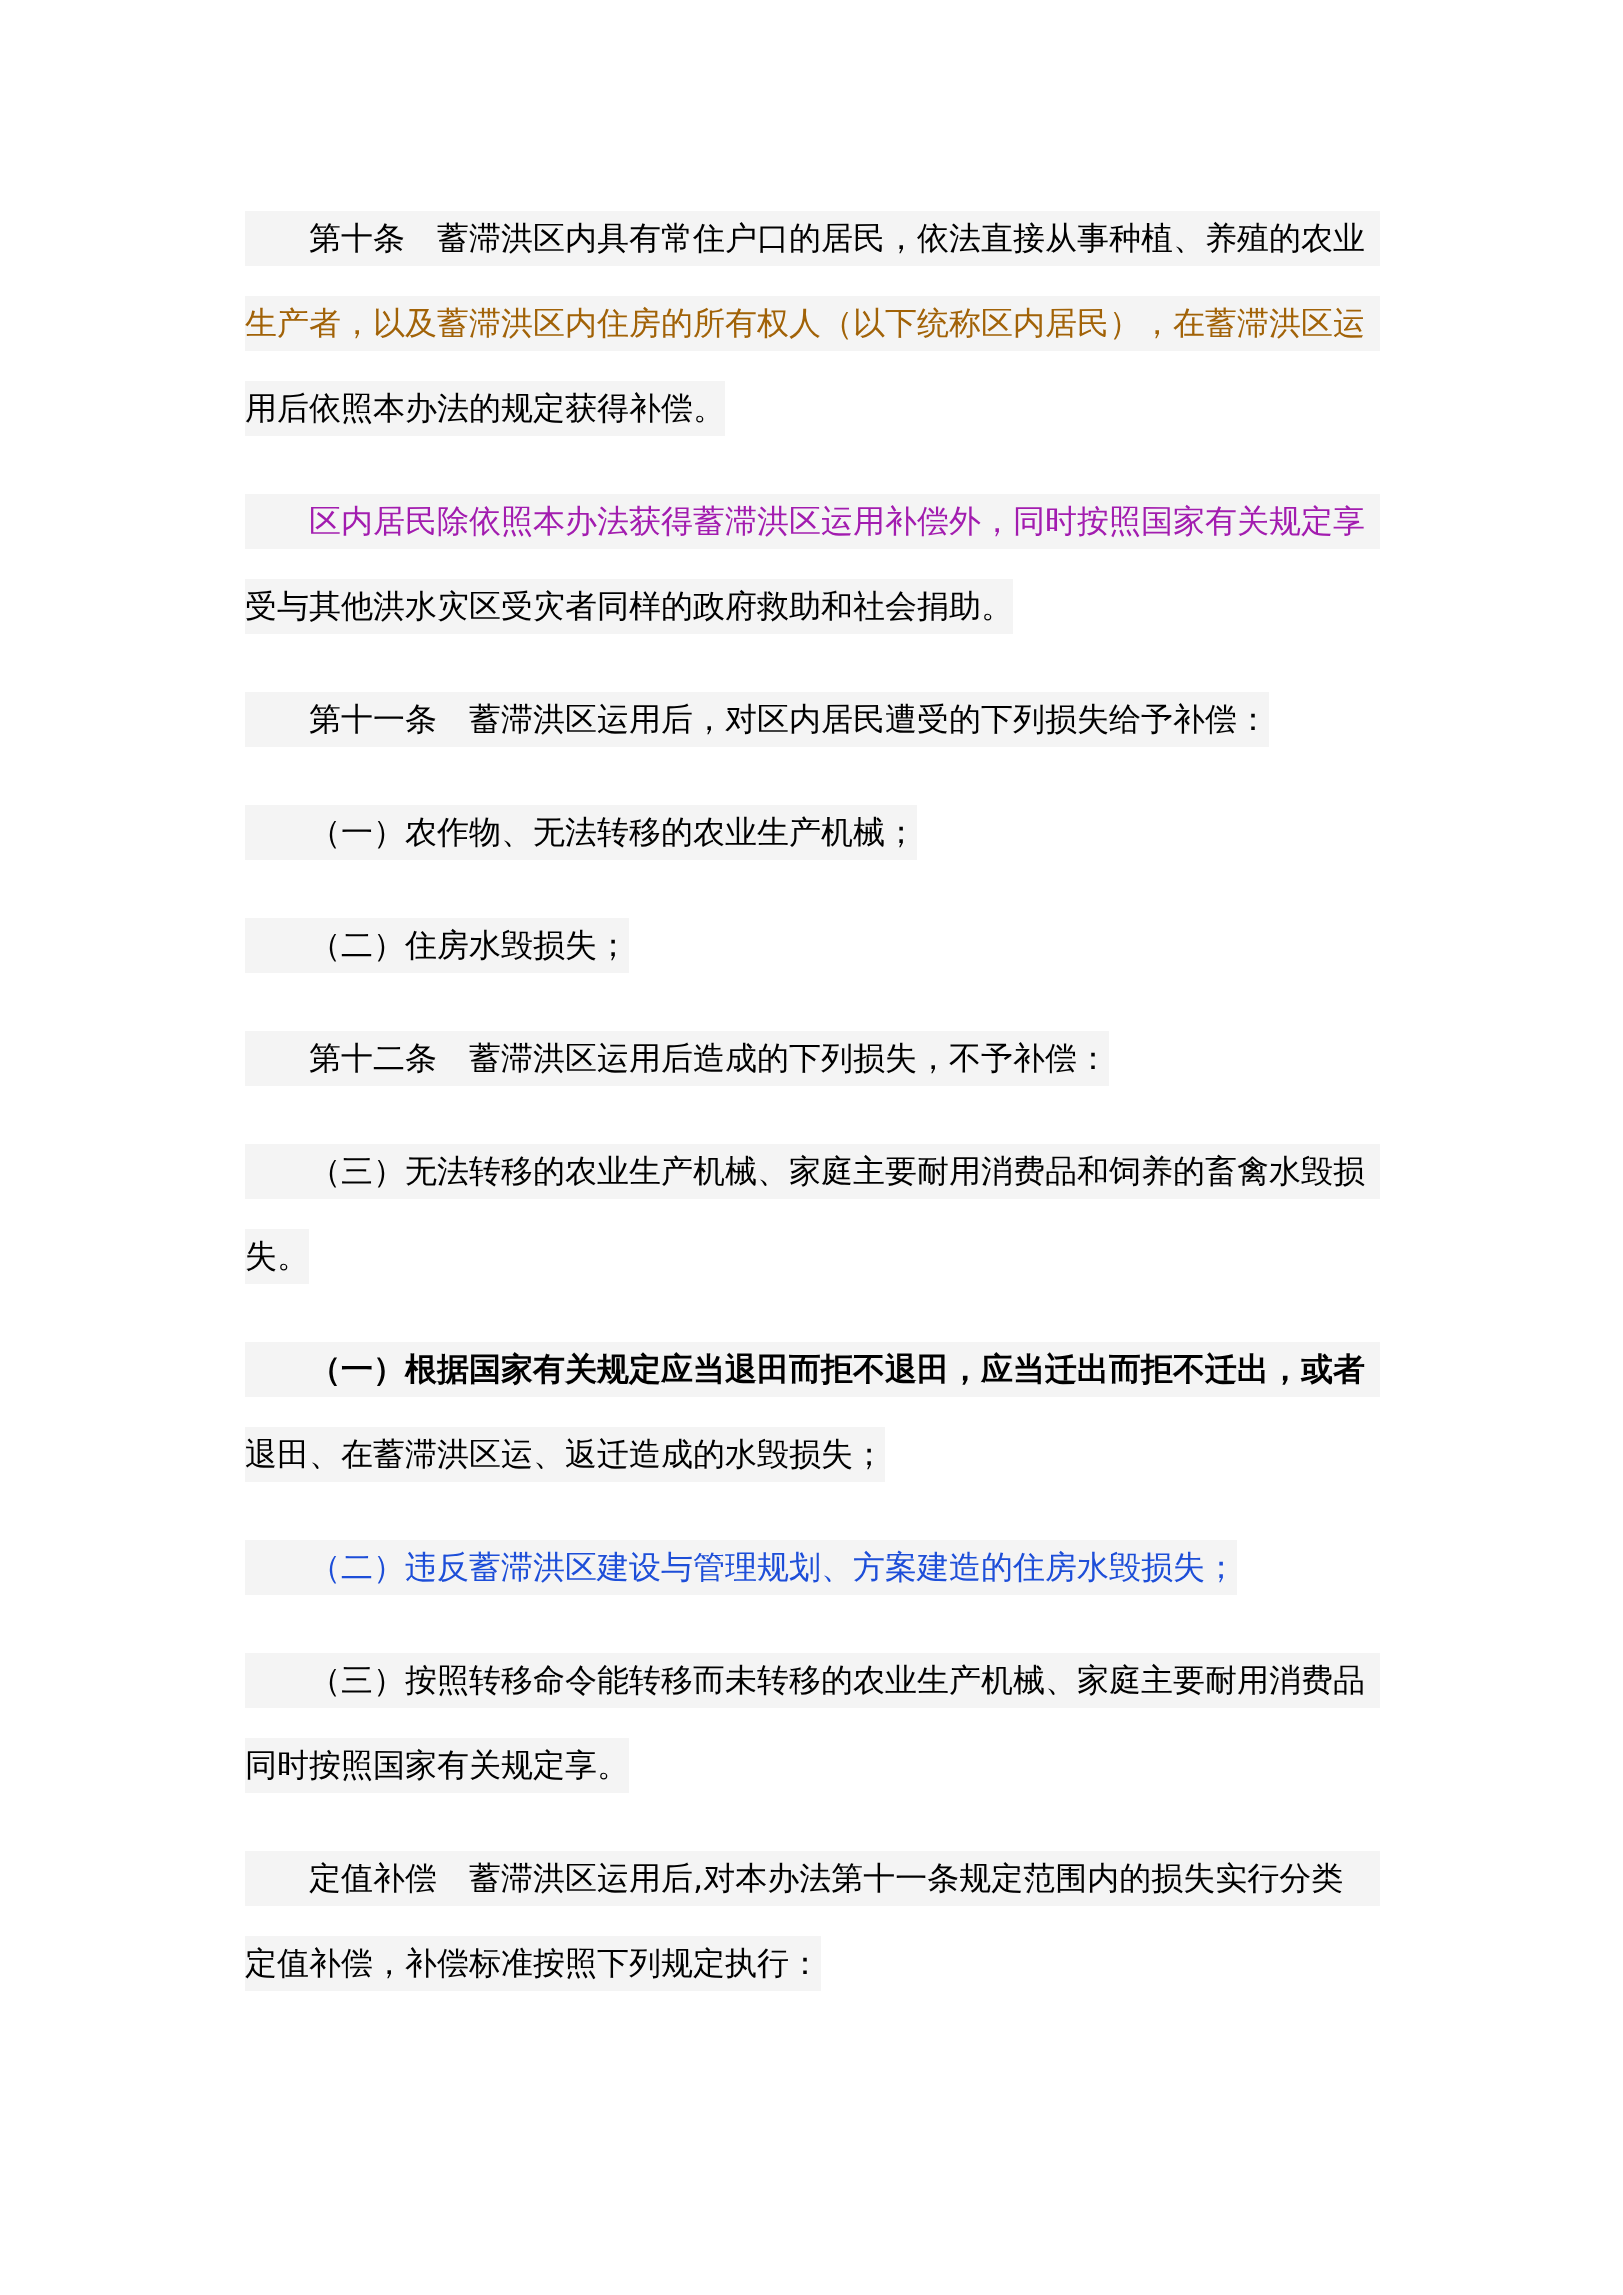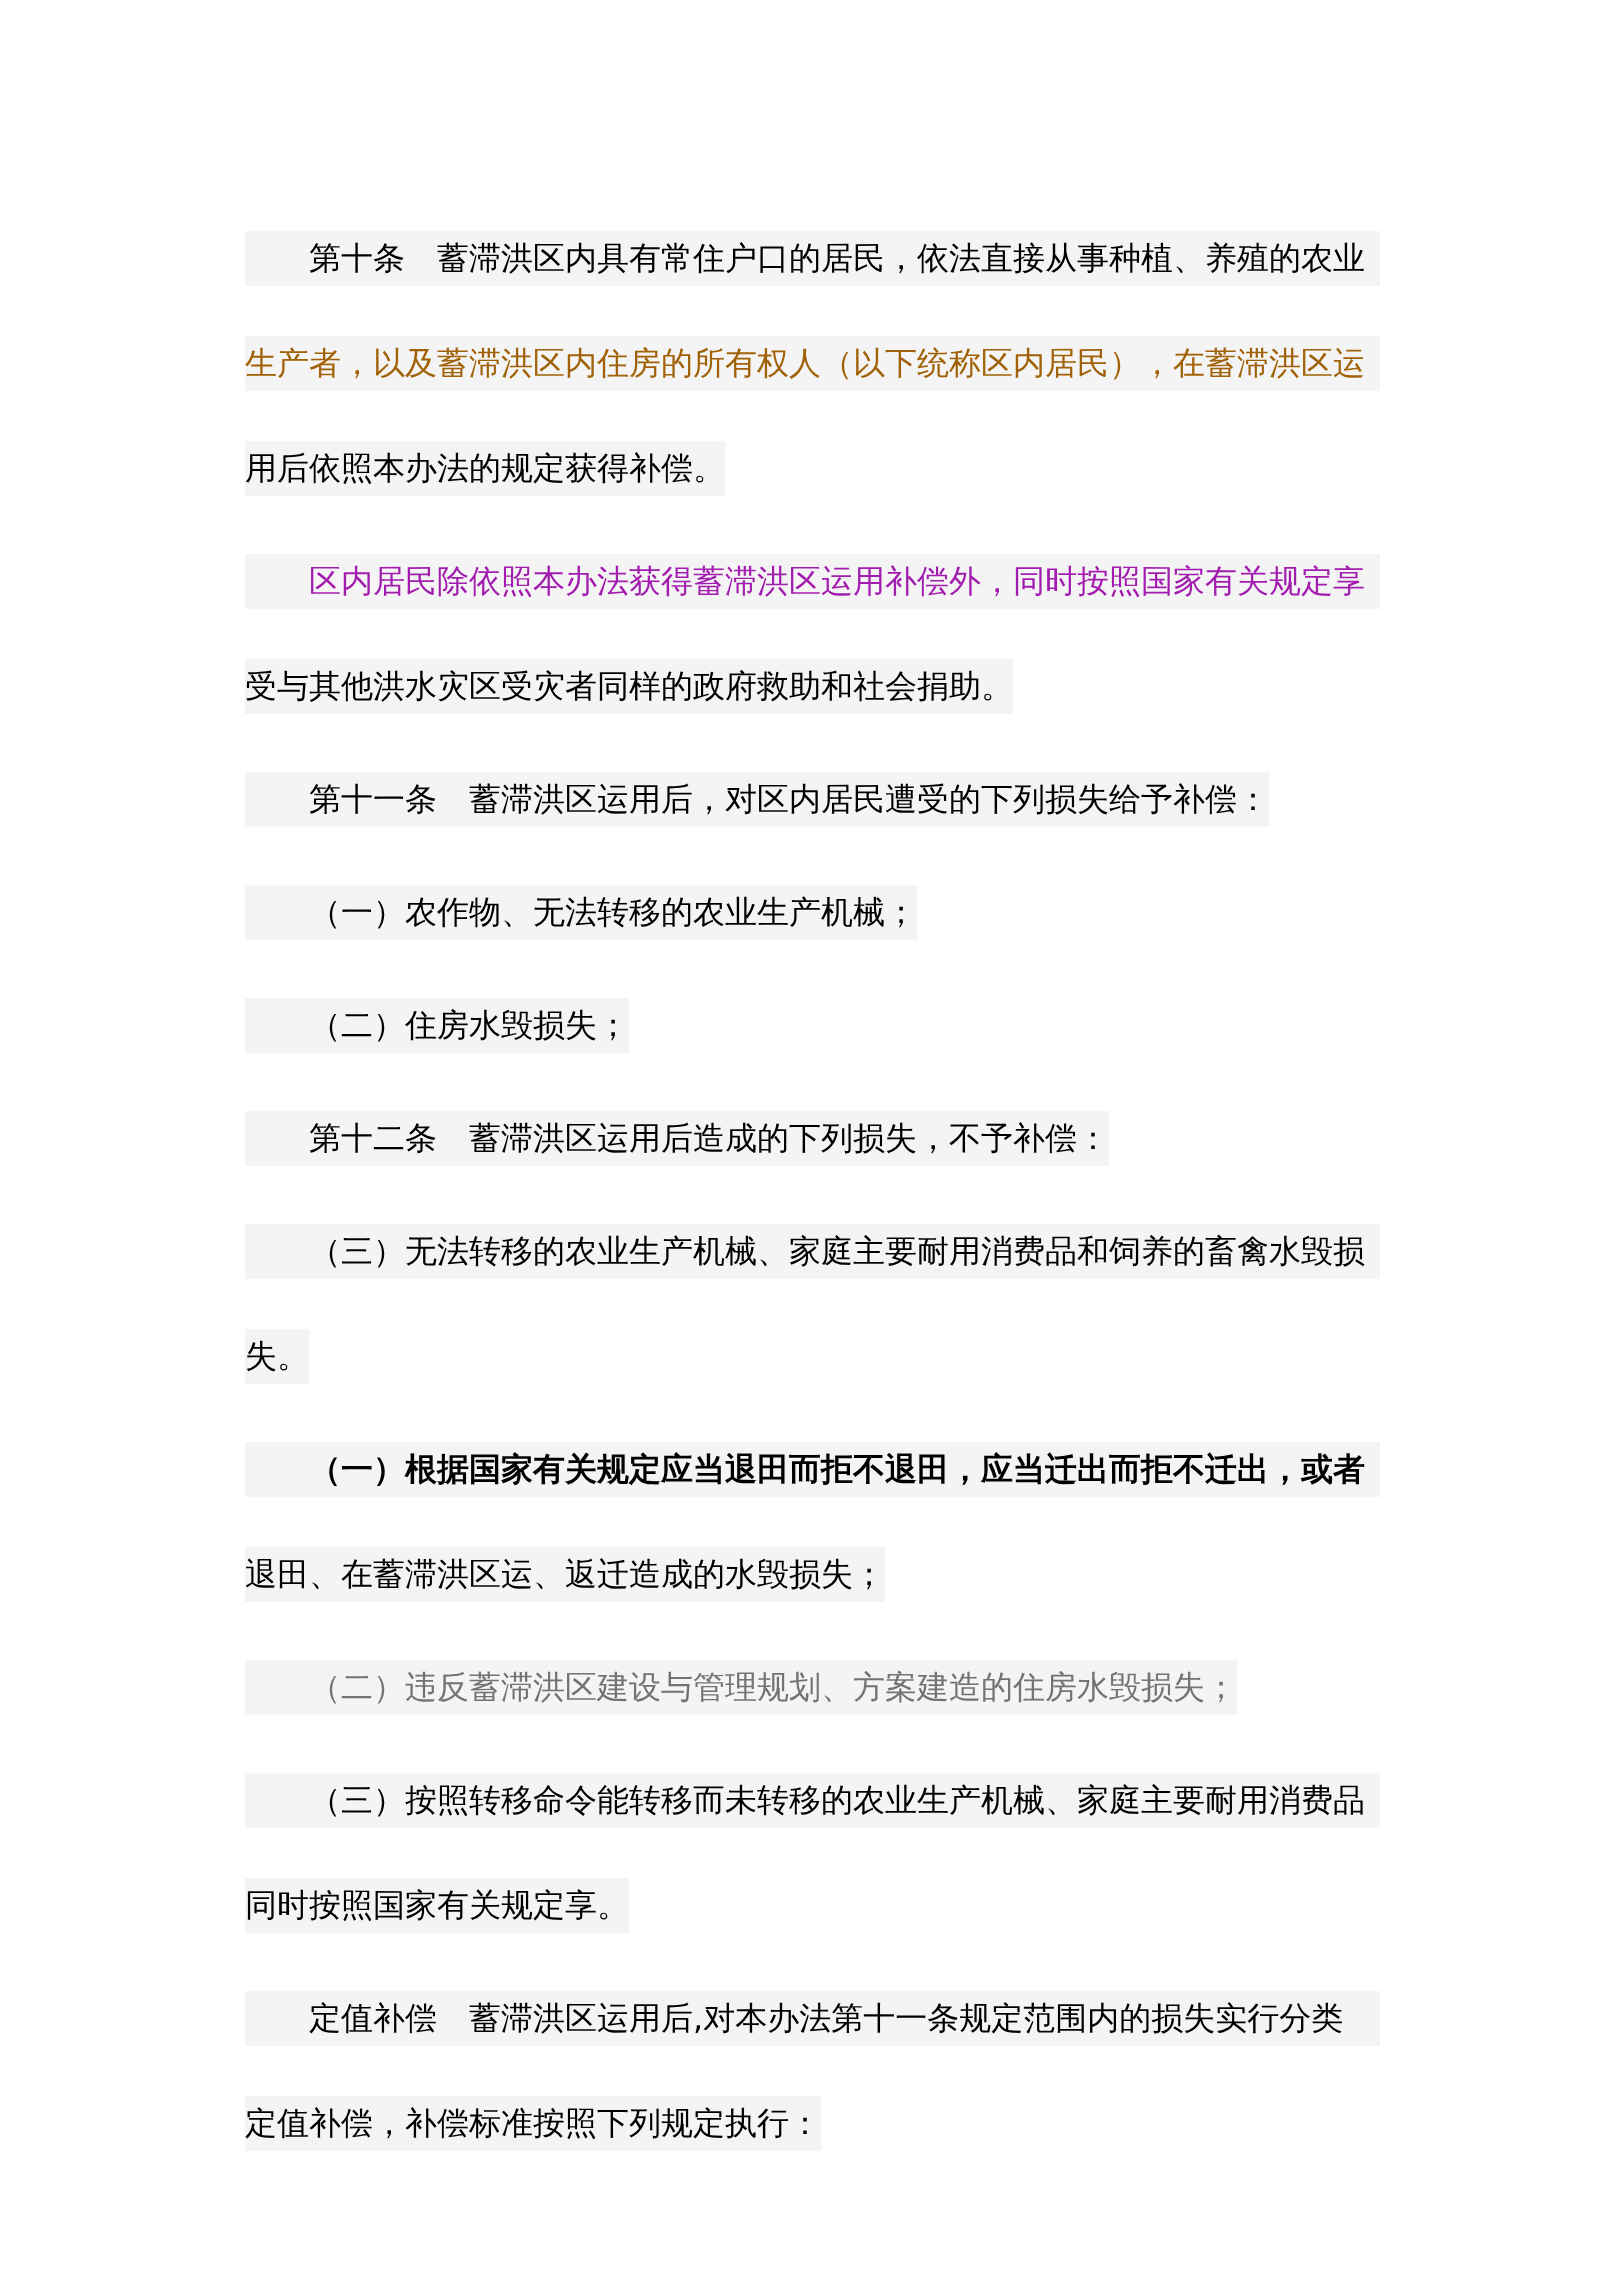--- a/index.html
+++ b/index.html
@@ -24,21 +24,20 @@
   .para {
     margin: 0 0 28px 0;
   }
   .para:last-child {
     margin-bottom: 0;
   }
   .line {
     height: 85px;
     line-height: 55px;
     white-space: pre;
-    margin-top: 20px;
   }
   .hl {
     display: inline-block;
     background: #f4f4f4;
     color: #000000;
     font-size: 32px;
     height: 55px;
     line-height: 55px;
     white-space: pre;
     vertical-align: top;
@@ -75,21 +74,21 @@
       </div>
       <div class="para">
         <div class="line full"><span class="hl" style="background: rgb(244, 244, 244); color: rgb(0, 0, 0);">　　（三）无法转移的农业生产机械、家庭主要耐用消费品和饲养的畜禽水毁损</span></div>
         <div class="line"><span class="hl" style="background: rgb(244, 244, 244); color: rgb(0, 0, 0);">失。</span></div>
       </div>
       <div class="para">
         <div class="line full"><span class="hl" style="background: rgb(244, 244, 244); color: rgb(0, 0, 0); font-weight: bold;">　　（一）根据国家有关规定应当退田而拒不退田，应当迁出而拒不迁出，或者</span></div>
         <div class="line"><span class="hl" style="background: rgb(244, 244, 244); color: rgb(0, 0, 0);">退田、在蓄滞洪区运、返迁造成的水毁损失；</span></div>
       </div>
       <div class="para">
-        <div class="line"><span class="hl" style="background: rgb(244, 244, 244); color: #737373;">　　（二）违反蓄滞洪区建设与管理规划、方案建造的住房水毁损失；</span></div>
+        <div class="line"><span class="hl" style="background: rgb(244, 244, 244); color: #1d4ed8;">　　（二）违反蓄滞洪区建设与管理规划、方案建造的住房水毁损失；</span></div>
       </div>
       <div class="para">
         <div class="line full"><span class="hl" style="background: rgb(244, 244, 244); color: rgb(0, 0, 0);">　　（三）按照转移命令能转移而未转移的农业生产机械、家庭主要耐用消费品</span></div>
         <div class="line"><span class="hl" style="background: rgb(244, 244, 244); color: rgb(0, 0, 0);">同时按照国家有关规定享。</span></div>
       </div>
       <div class="para">
         <div class="line full"><span class="hl" style="background: rgb(244, 244, 244); color: rgb(0, 0, 0);">　　定值补偿　蓄滞洪区运用后,对本办法第十一条规定范围内的损失实行分类</span></div>
         <div class="line"><span class="hl" style="background: rgb(244, 244, 244); color: rgb(0, 0, 0);">定值补偿，补偿标准按照下列规定执行：</span></div>
       </div>
     </div>

